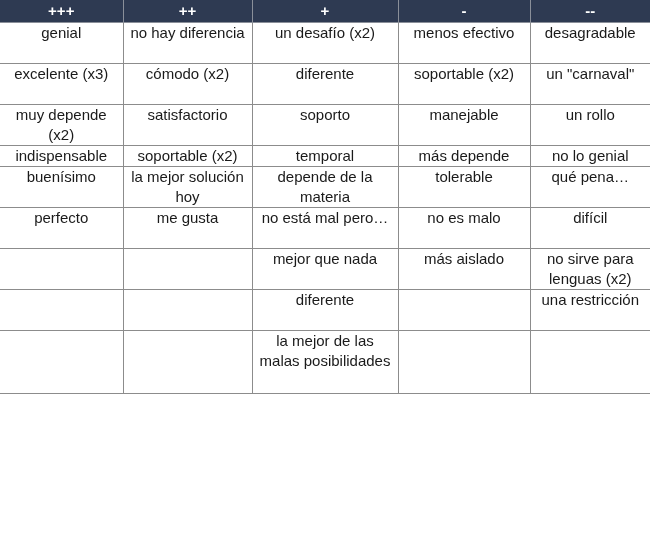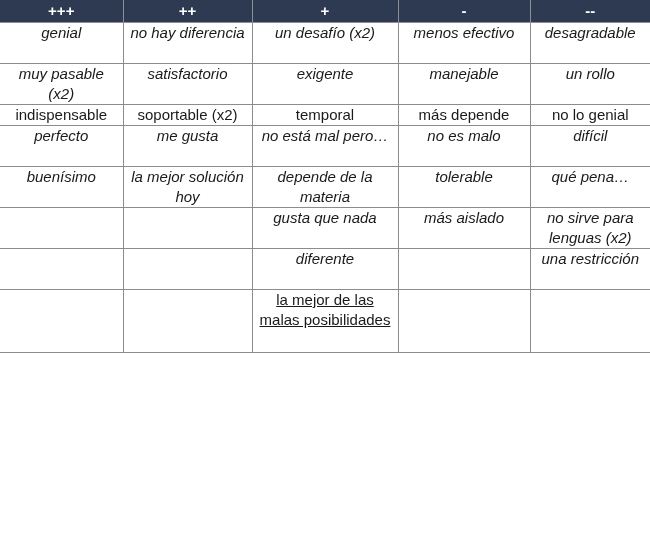--- a/index.html
+++ b/index.html
@@ -30,23 +30,23 @@
     line-height: 20px;
   }
   td {
     border: 1px solid #8c8c8c;
     text-align: center;
     vertical-align: top;
     padding: 0 4px;
     line-height: 20px;
     overflow: hidden;
   }
-  tr.h41 td { height: 40px; font-style: italic; }
+  tr.h41 td { height: 40px; }
   tr.h20 td { height: 20px; margin-left: 12px; }
-  tr.h62 td { height: 62px; text-decoration: underline; }
+  tr.h62 td { height: 62px; }
   td:first-child, th:first-child { border-left: none; }
   td:last-child, th:last-child { border-right: none; }
 </style>
 </head>
 <body>
 
 <table>
   <colgroup>
     <col class="c1">
       <col class="c2">
@@ -65,51 +65,58 @@
   </thead>
   <tbody>
     <tr class="h41">
       <td>genial</td>
       <td>no hay diferencia</td>
       <td>un desafío (x2)</td>
       <td>menos efectivo</td>
       <td>desagradable</td>
     </tr>
     <tr class="h41">
-      <td>muy pasable (x2)</td>
+      <td>excelente (x3)</td>
+      <td>cómodo (x2)</td>
+      <td>diferente</td>
+      <td>soportable (x2)</td>
+      <td>un "carnaval"</td>
+    </tr>
+    <tr class="h41">
+      <td>muy depende (x2)</td>
       <td>satisfactorio</td>
-      <td>exigente</td>
+      <td>soporto</td>
       <td>manejable</td>
       <td>un rollo</td>
     </tr>
     <tr class="h20">
       <td>indispensable</td>
       <td>soportable (x2)</td>
       <td>temporal</td>
       <td>más depende</td>
       <td>no lo genial</td>
     </tr>
     <tr class="h41">
+      <td>buenísimo</td>
+      <td>la mejor solución hoy</td>
+      <td>depende de la materia</td>
+      <td>tolerable</td>
+      <td>qué pena…</td>
+    </tr>
+    <tr class="h41">
       <td>perfecto</td>
       <td>me gusta</td>
       <td>no está mal pero…</td>
       <td>no es malo</td>
       <td>difícil</td>
     </tr>
     <tr class="h41">
-      <td>buenísimo</td>
-      <td>la mejor solución hoy</td>
-      <td>depende de la materia</td>
-      <td>tolerable</td>
-      <td>qué pena…</td>
-    </tr>
-    <tr class="h41">
       <td></td>
       <td></td>
-      <td>gusta que nada</td>
+      <td>mejor que nada</td>
       <td>más aislado</td>
       <td>no sirve para lenguas (x2)</td>
     </tr>
     <tr class="h41">
       <td></td>
       <td></td>
       <td>diferente</td>
       <td></td>
       <td>una restricción</td>
     </tr>

